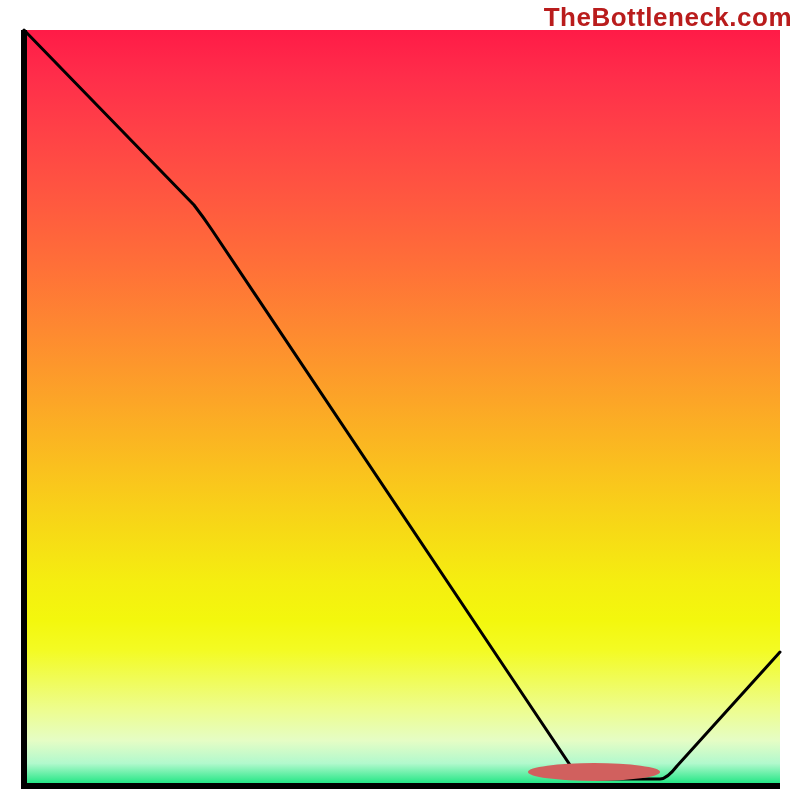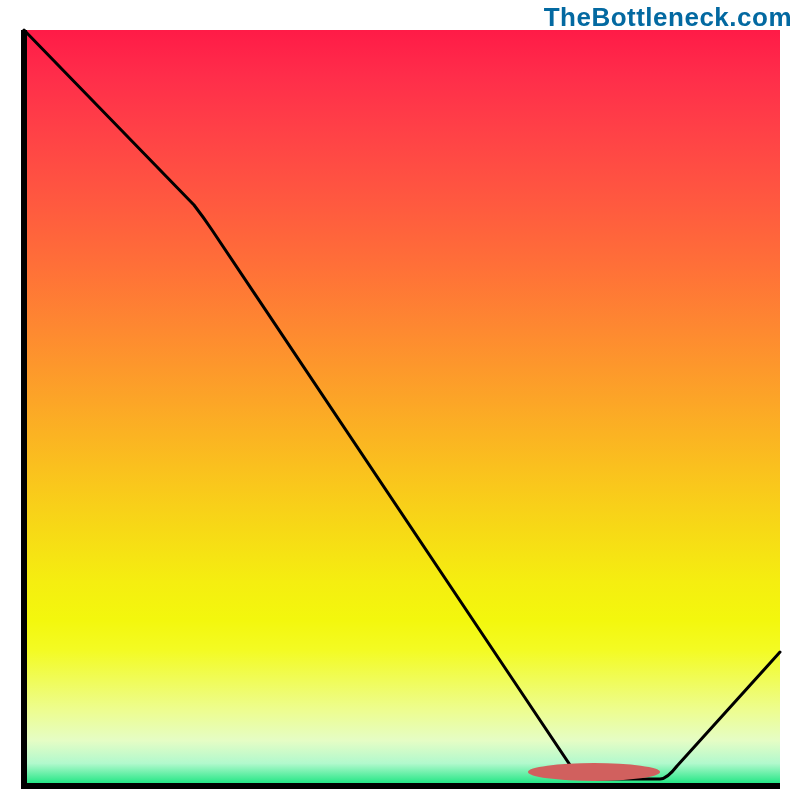--- a/index.html
+++ b/index.html
@@ -16,21 +16,21 @@
     width: 800px;
     height: 800px;
     box-sizing: border-box;
   }
   .watermark {
     position: absolute;
     top: 2px;
     right: 8px;
     font-size: 26px;
     font-weight: 600;
-    color: #0369a1;
+    color: #b91c1c;
     letter-spacing: 0.5px;
     z-index: 4;
   }
   .plot-area {
     position: absolute;
     left: 24px;
     top: 30px;
     width: 756px;
     height: 756px;
     box-sizing: border-box;

